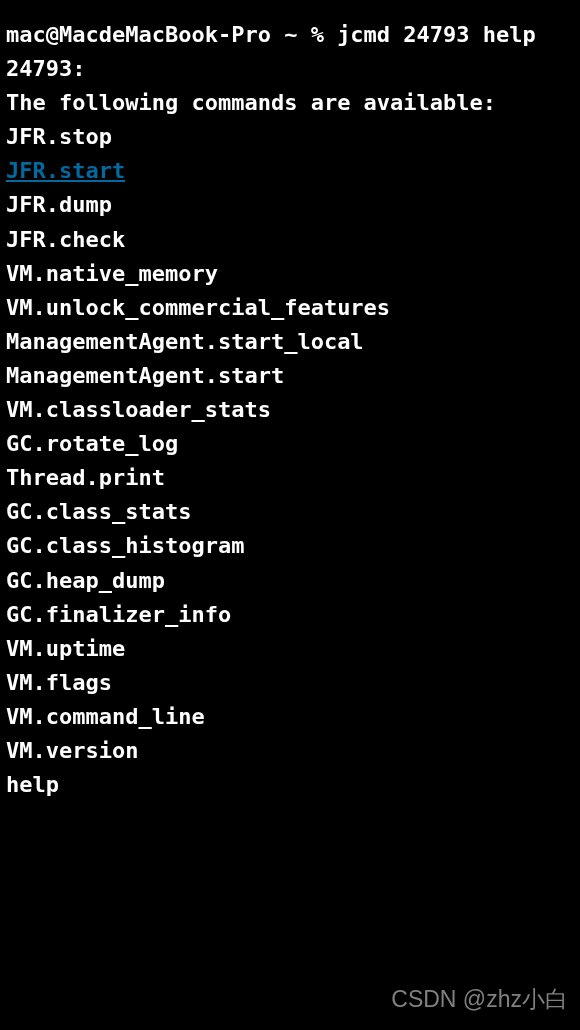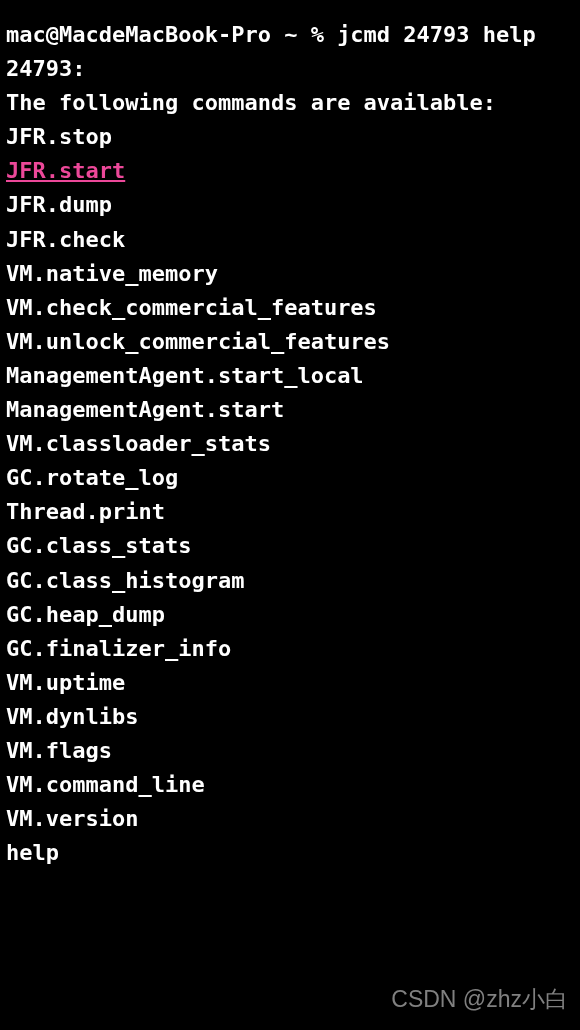--- a/index.html
+++ b/index.html
@@ -17,21 +17,21 @@
       width: 580px;
       height: 1030px;
       overflow: hidden;
       position: relative;
     }
     .terminal-line {
       white-space: pre;
       font-weight: bold;
     }
     .link {
-      color: #ec4899;
+      color: #0369a1;
       text-decoration: underline;
       cursor: pointer;
     }
     .watermark {
       position: absolute;
       bottom: 12px;
       right: 12px;
       color: #808080;
       font-size: 23px;
       font-family: sans-serif;
@@ -42,32 +42,30 @@
 
 <div class="terminal-line">mac@MacdeMacBook-Pro ~ % jcmd 24793 help</div>
 <div class="terminal-line">24793:</div>
 <div class="terminal-line">The following commands are available:</div>
 <div id="commands-container">
     <div class="terminal-line">JFR.stop</div>
     <div class="terminal-line"><span class="link">JFR.start</span></div>
     <div class="terminal-line">JFR.dump</div>
     <div class="terminal-line">JFR.check</div>
     <div class="terminal-line">VM.native_memory</div>
-    <div class="terminal-line">VM.check_commercial_features</div>
     <div class="terminal-line">VM.unlock_commercial_features</div>
     <div class="terminal-line">ManagementAgent.start_local</div>
     <div class="terminal-line">ManagementAgent.start</div>
     <div class="terminal-line">VM.classloader_stats</div>
     <div class="terminal-line">GC.rotate_log</div>
     <div class="terminal-line">Thread.print</div>
     <div class="terminal-line">GC.class_stats</div>
     <div class="terminal-line">GC.class_histogram</div>
     <div class="terminal-line">GC.heap_dump</div>
     <div class="terminal-line">GC.finalizer_info</div>
     <div class="terminal-line">VM.uptime</div>
-    <div class="terminal-line">VM.dynlibs</div>
     <div class="terminal-line">VM.flags</div>
     <div class="terminal-line">VM.command_line</div>
     <div class="terminal-line">VM.version</div>
     <div class="terminal-line">help</div>
   </div>
 
 <div class="watermark">CSDN @zhz小白</div>
 
 </body></html>

